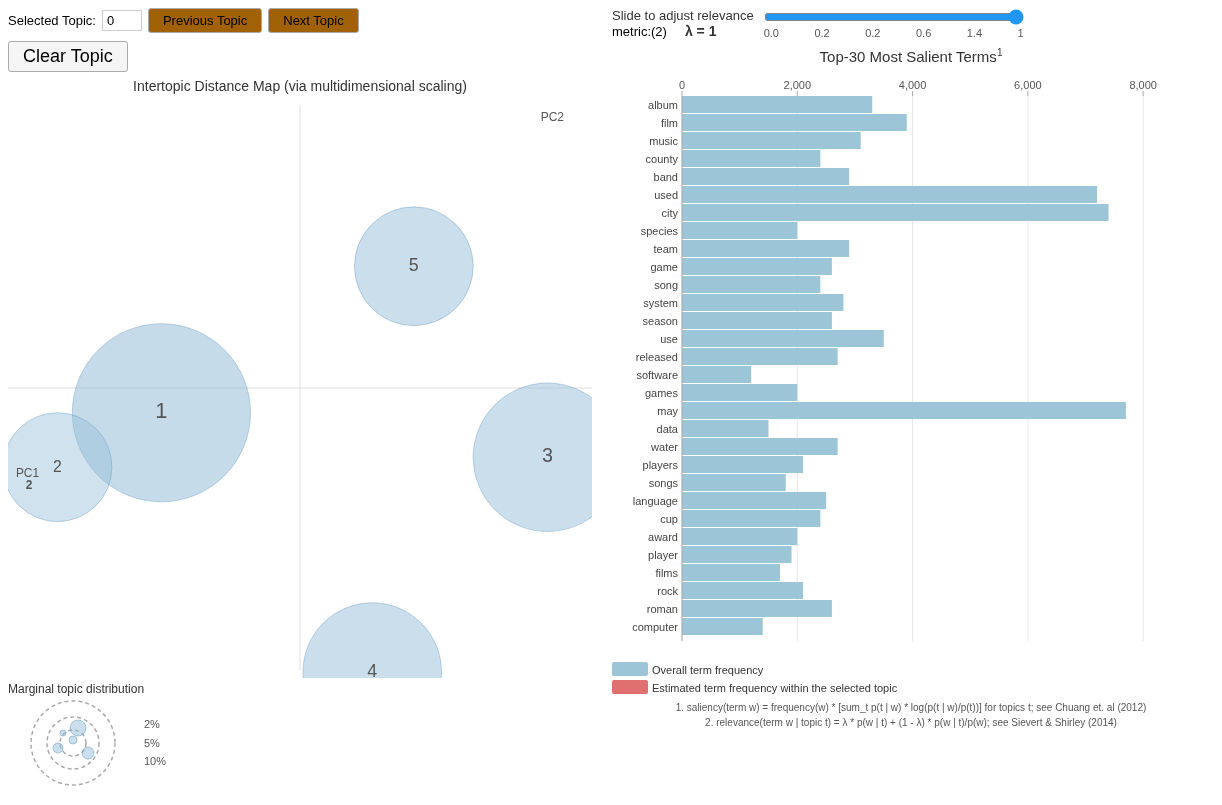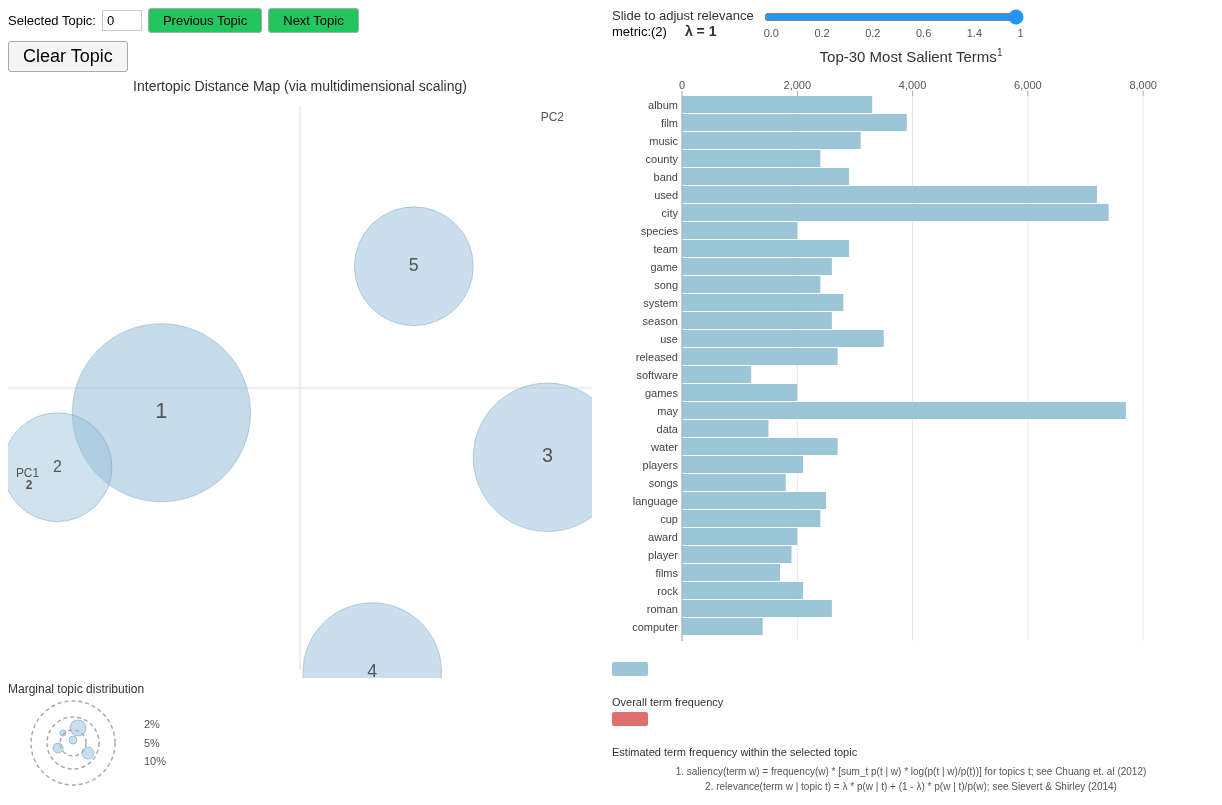--- a/index.html
+++ b/index.html
@@ -33,21 +33,21 @@
     }
     .topic-input {
       width: 40px;
       border: 1px solid #ccc;
       padding: 2px 4px;
       font-size: 13px;
     }
     .btn {
       padding: 4px 14px;
       font-size: 13px;
-      background: #22c55e;
+      background: #a16207;
       border: 1px solid #aaa;
       cursor: pointer;
       border-radius: 3px;
     }
     .clear-btn {
       padding: 4px 14px;
       font-size: 18px;
       background: #f5f5f5;
       border: 1px solid #aaa;
       cursor: pointer;
@@ -151,25 +151,24 @@
       width: 100%;
     }
     .legend-area {
       margin-top: 8px;
       display: flex;
       flex-direction: column;
       gap: 4px;
     }
     .legend-item {
       display: flex;
-      align-items: flex-start;
-      gap: 20px;
+      align-items: flex-end;
+      gap: 4px;
       font-size: 11px;
       color: #333;
-      flex-direction: column;
     }
     .legend-box {
       width: 36px;
       height: 14px;
       border-radius: 2px;
     }
     .footnote {
       font-size: 10px;
       color: #555;
       margin-top: 6px;

